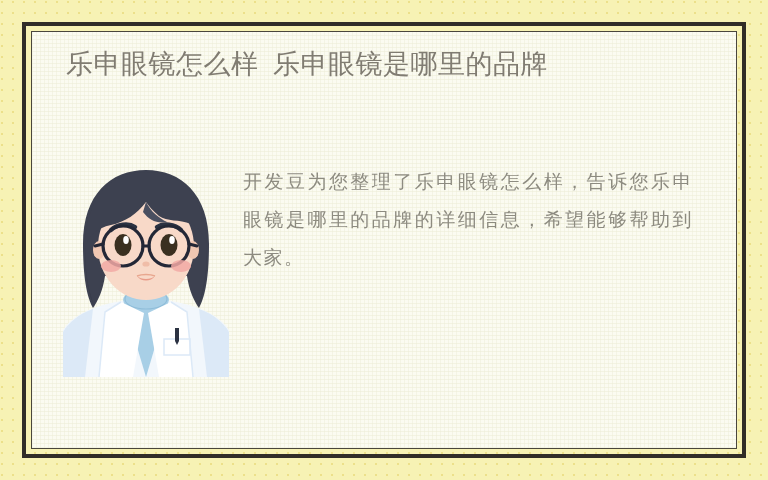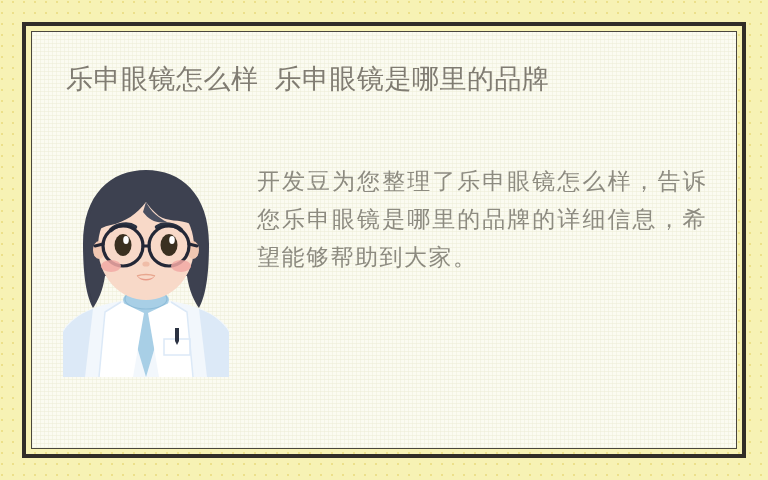--- a/index.html
+++ b/index.html
@@ -48,27 +48,27 @@
     background-color: #fbfbf1;
     background-image:
       repeating-linear-gradient(0deg, rgba(236,236,214,0.55) 0 1px, rgba(0,0,0,0) 1px 4px),
       repeating-linear-gradient(90deg, rgba(236,236,214,0.45) 0 1px, rgba(0,0,0,0) 1px 4px);
     overflow: hidden;
   }
 
   #title {
     position: absolute;
     left: 34px;
-    top: 26px;
+    top: 11px;
     width: 640px;
     color: #807c72;
     font-size: 27px;
     line-height: 42px;
     letter-spacing: 0.5px;
-    font-family: Liberation Sans, sans-serif;
+    font-family: Liberation Serif, serif;
     white-space: pre-wrap;
   }
 
   #body-area {
     position: absolute;
     left: 0;
     top: 122px;
     right: 0;
     bottom: 0;
   }
@@ -83,25 +83,25 @@
   }
 
   #avatar-svg {
     display: block;
     width: 166px;
     height: 215px;
   }
 
   #paragraph {
     position: absolute;
-    left: 225px;
+    left: 211px;
     top: 8px;
     width: 450px;
     color: #8d8b80;
-    font-size: 23px;
+    font-size: 19px;
     line-height: 38px;
     letter-spacing: 1.5px;
     font-family: "DejaVu Serif", "Liberation Serif", serif;
     font-weight: 400;
     text-align: justify;
     text-justify: inter-ideograph;
   }
 </style>
 </head>
 <body>

